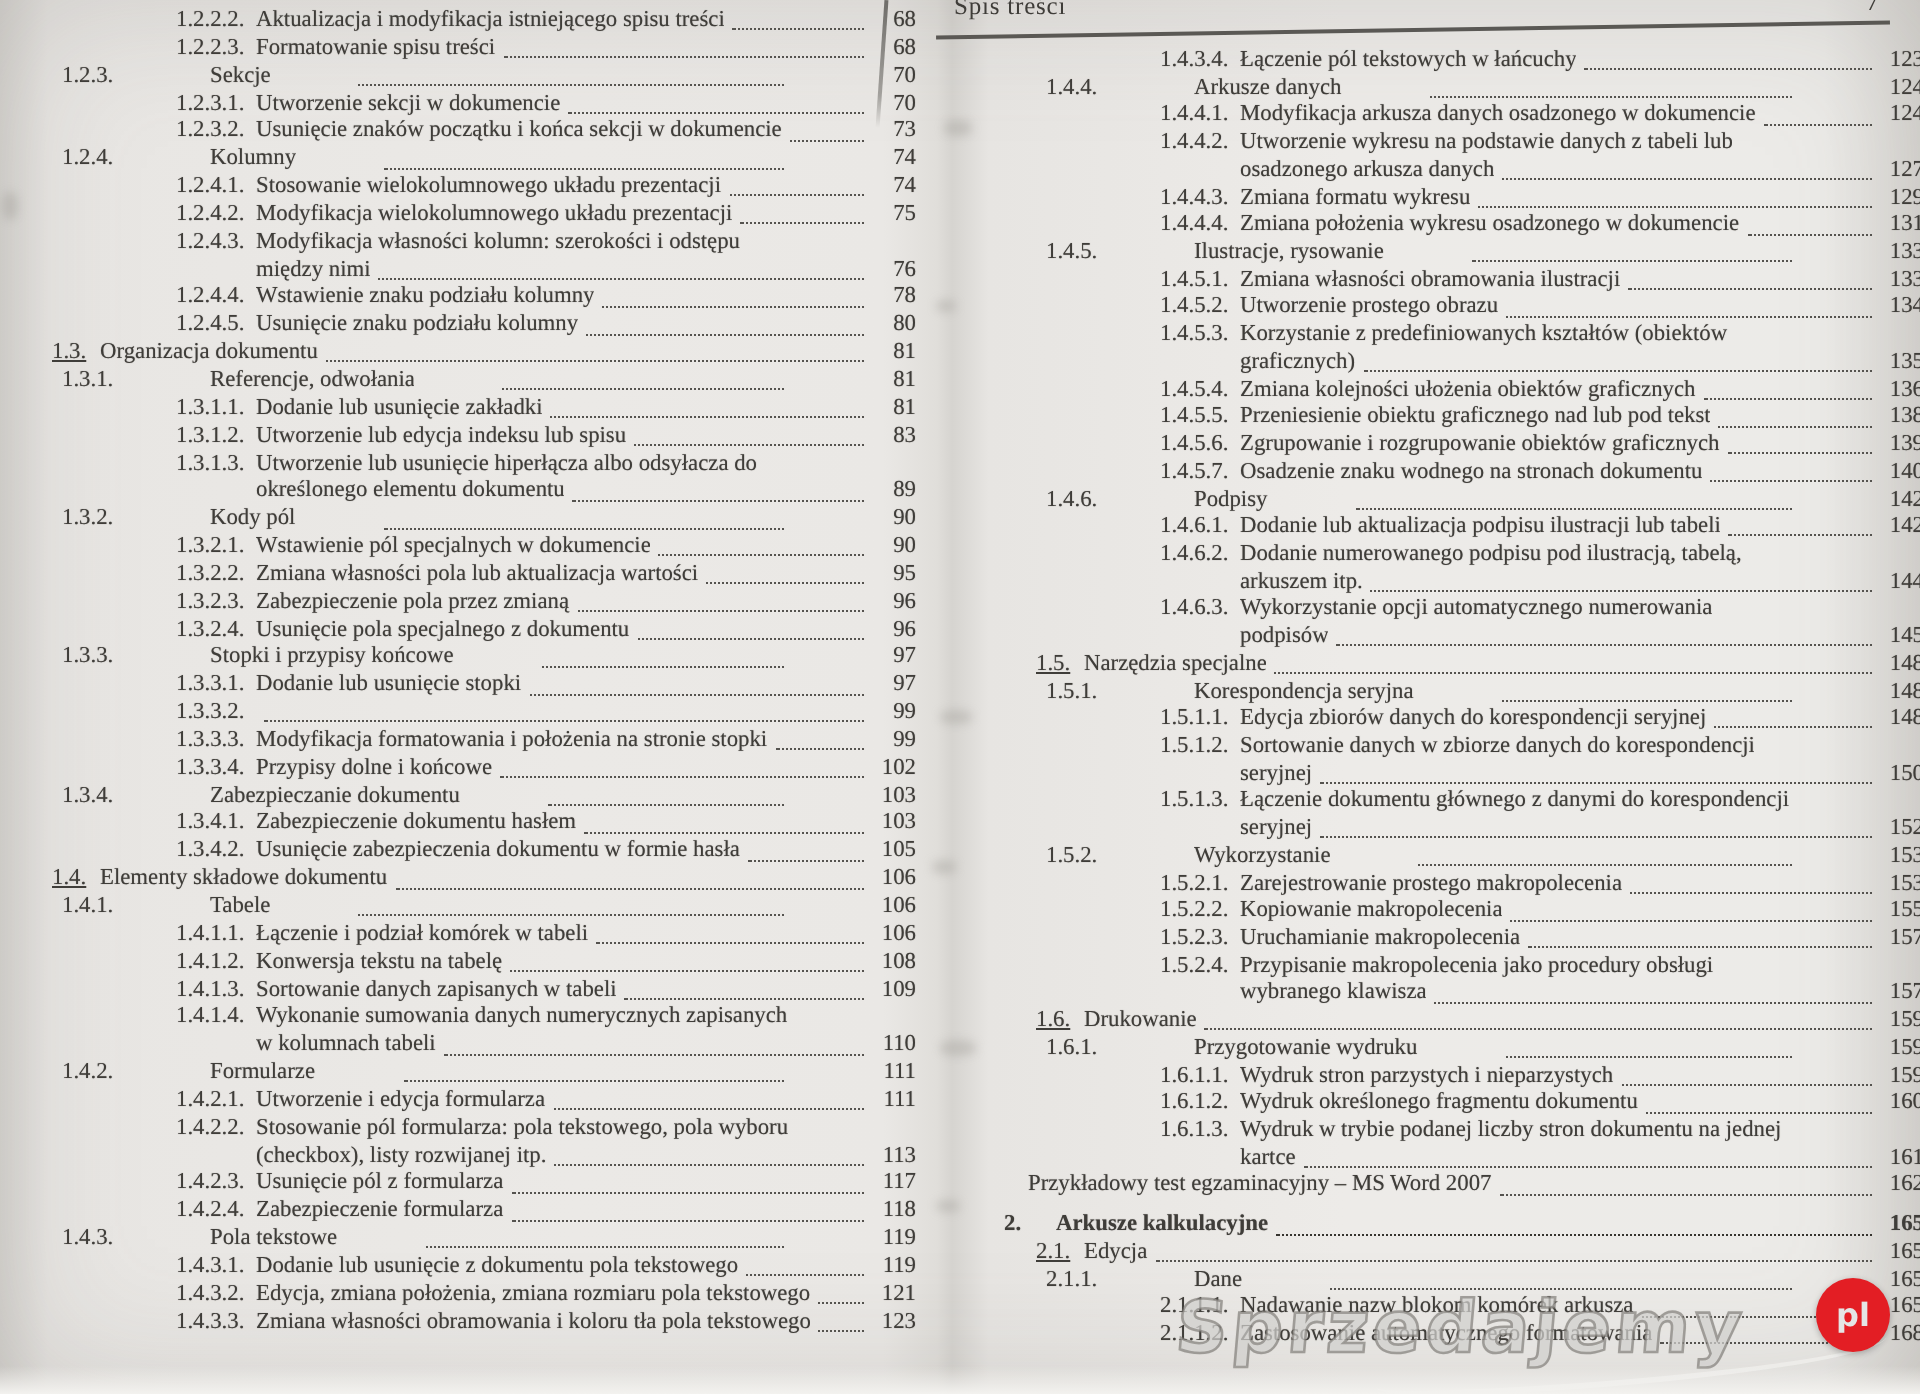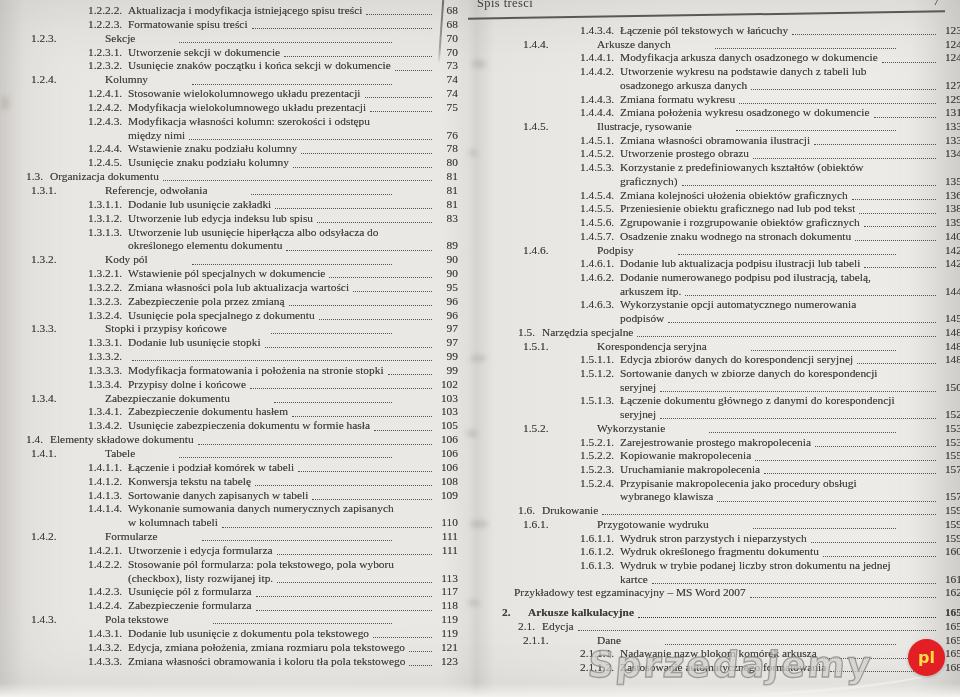--- a/index.html
+++ b/index.html
@@ -39,21 +39,21 @@
     text-shadow:0 0 .5px rgba(63,61,57,.55);
   }
   .num{flex:0 0 auto;}
   .lbl{flex:0 1 auto;overflow:hidden;}
   .leader{flex:1 1 auto;min-width:5px;border-bottom:1.6px dotted #55534f;
     margin:0 2px 2.5px 4px;}
   .pg{flex:0 0 auto;min-width:24px;text-align:right;}
   .lvl1{margin-left:-10px;font-weight:bold;}
   .lvl1 .num{width:26px;}
   .lvl1 .leader{border-bottom:1.9px dotted #36342f;margin-bottom:2px;}
-  .lvl2{margin-left:6px;}  .lvl2 .num{width:24px;}
+  .lvl2{margin-left:6px;}  .lvl2 .num{width:24px;text-decoration:underline;}
   .lvl3{margin-left:11px;gap:40px;} .lvl3 .num{width:34px;}
   .lvl4{margin-left:68px;} .lvl4 .num{width:40px;}
   .cont{margin-left:108px;}
   .sp{margin-left:2px;}
   .gap{margin-top:6px;}
 
   
   .wm-text{
     position:absolute;left:588px;top:644px;
     font-family:"DejaVu Sans", sans-serif;font-weight:bold;
@@ -62,21 +62,21 @@
     -webkit-text-stroke:1.3px rgba(118,115,110,.60);
     text-shadow:0 0 1px rgba(118,115,110,.45);
     transform:skewX(-5deg);
   }
   .wm-swoosh{position:absolute;left:688px;top:676px;width:256px;height:14px;
     border-bottom:3px solid rgba(250,250,248,.45);
     border-radius:0 0 70% 30% / 0 0 100% 40%;
     transform:rotate(-3.5deg);}
   .wm-badge{
     position:absolute;left:908px;top:639px;width:37px;height:37px;border-radius:50%;
-    background:#e31e24;color:#fde047;
+    background:#e31e24;color:#e5e5e5;
     font-family:"DejaVu Sans", sans-serif;font-weight:bold;font-size:16px;
     display:flex;align-items:center;justify-content:center;
     box-shadow:0 1px 3px rgba(0,0,0,.25);
   }
 </style>
 </head>
 <body>
 
 <div class="scan">
 

